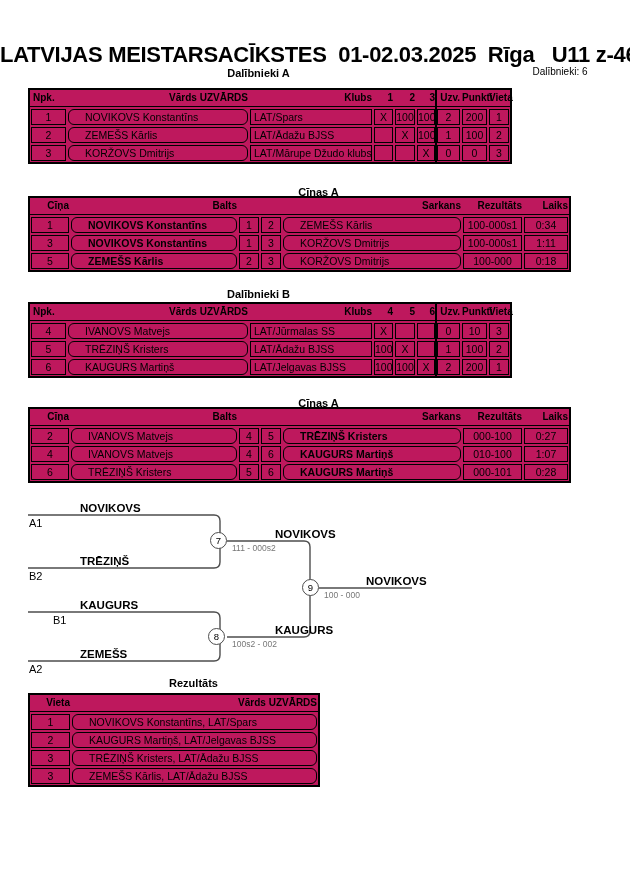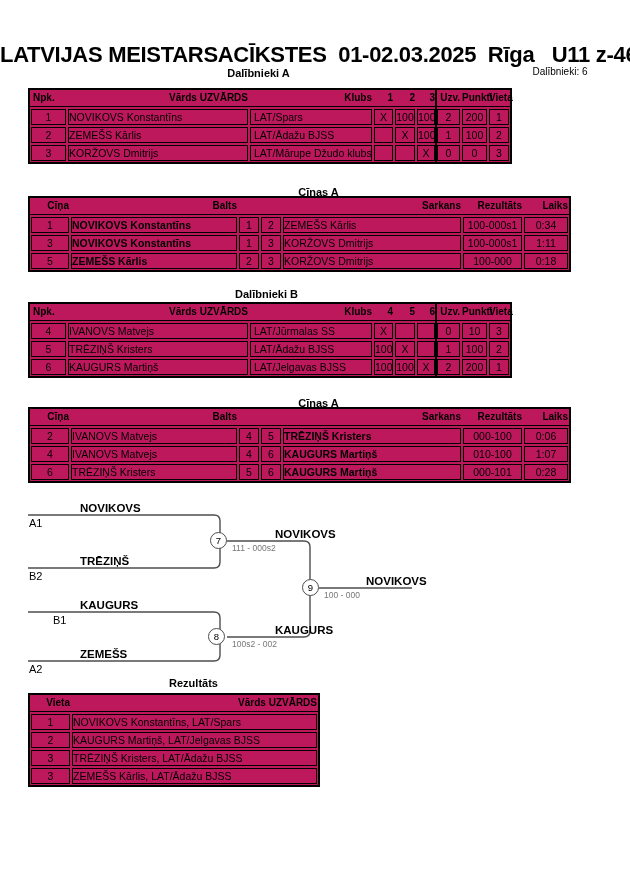--- a/index.html
+++ b/index.html
@@ -15,21 +15,21 @@
 
   
   .gridtable{display:grid;gap:2px;padding:1px;border:2px solid #000;background:#be185d;position:absolute;}
   .gtable{grid-template-columns:35px 180px 122px 19px 20px 18px 23px 25px 20px;}
   .ftable{grid-template-columns:38px 166px 20px 20px 178px 59px 44px;}
   .rtable{grid-template-columns:39px 245px;}
   .hc{font-weight:bold;font-size:10px;height:13px;line-height:13px;text-align:right;white-space:nowrap;overflow:visible;}
   .hl{text-align:left;padding-left:2px;}
   .hr{grid-column:1/-1;height:1px;background:#000;margin:0 -1px;}
   .dc{border:1px solid #000;font-size:10.5px;height:14px;line-height:14px;text-align:center;white-space:nowrap;overflow:hidden;}
-  .left{text-align:left;padding-left:0;}
+  .left{text-align:left;padding-left:16px;border-radius:6px;}
   .clb{text-align:left;padding-left:3px;}
   .win{font-weight:bold;}
   .vdiv{position:absolute;top:0;bottom:0;left:405px;width:2px;background:#000;}
 
   
   .bracket{left:0;top:495px;width:630px;height:200px;}
   .bname{position:absolute;font-size:11.5px;font-weight:bold;white-space:nowrap;line-height:12px;margin-left:44px;}
   .bseed{position:absolute;font-size:11px;white-space:nowrap;line-height:12px;}
   .bscore{position:absolute;font-size:8.5px;color:#777;white-space:nowrap;line-height:9px;}
   .bnode{position:absolute;width:15px;height:15px;border:1px solid #4d4d4d;border-radius:50%;
@@ -116,21 +116,21 @@
 
   <div class="dc">5</div>
   <div class="dc left win">ZEMEŠS Kārlis</div>
   <div class="dc">2</div>
   <div class="dc">3</div>
   <div class="dc left">KORŽOVS Dmitrijs</div>
   <div class="dc">100-000</div>
   <div class="dc">0:18</div>
 </div>
 
-<div class="abs lbl" style="left:240px;top:288px;margin-left:8px;">Dalībnieki B</div>
+<div class="abs lbl" style="left:240px;top:288px;">Dalībnieki B</div>
 <div class="gridtable gtable" style="left:28px;top:302px;">
   <div class="vdiv"></div>
   <div class="hc hl">Npk.</div>
   <div class="hc">Vārds UZVĀRDS</div>
   <div class="hc">Klubs</div>
   <div class="hc">4</div>
   <div class="hc">5</div>
   <div class="hc">6</div>
   <div class="hc">Uzv.</div>
   <div class="hc">Punkti</div>
@@ -178,21 +178,21 @@
   <div class="hc">Rezultāts</div>
   <div class="hc">Laiks</div>
   <div class="hr"></div>
 
   <div class="dc">2</div>
   <div class="dc left">IVANOVS Matvejs</div>
   <div class="dc">4</div>
   <div class="dc">5</div>
   <div class="dc left win">TRĒZIŅŠ Kristers</div>
   <div class="dc">000-100</div>
-  <div class="dc">0:06</div>
+  <div class="dc">0:27</div>
 
   <div class="dc">4</div>
   <div class="dc left">IVANOVS Matvejs</div>
   <div class="dc">4</div>
   <div class="dc">6</div>
   <div class="dc left win">KAUGURS Martiņš</div>
   <div class="dc">010-100</div>
   <div class="dc">1:07</div>
 
   <div class="dc">6</div>

